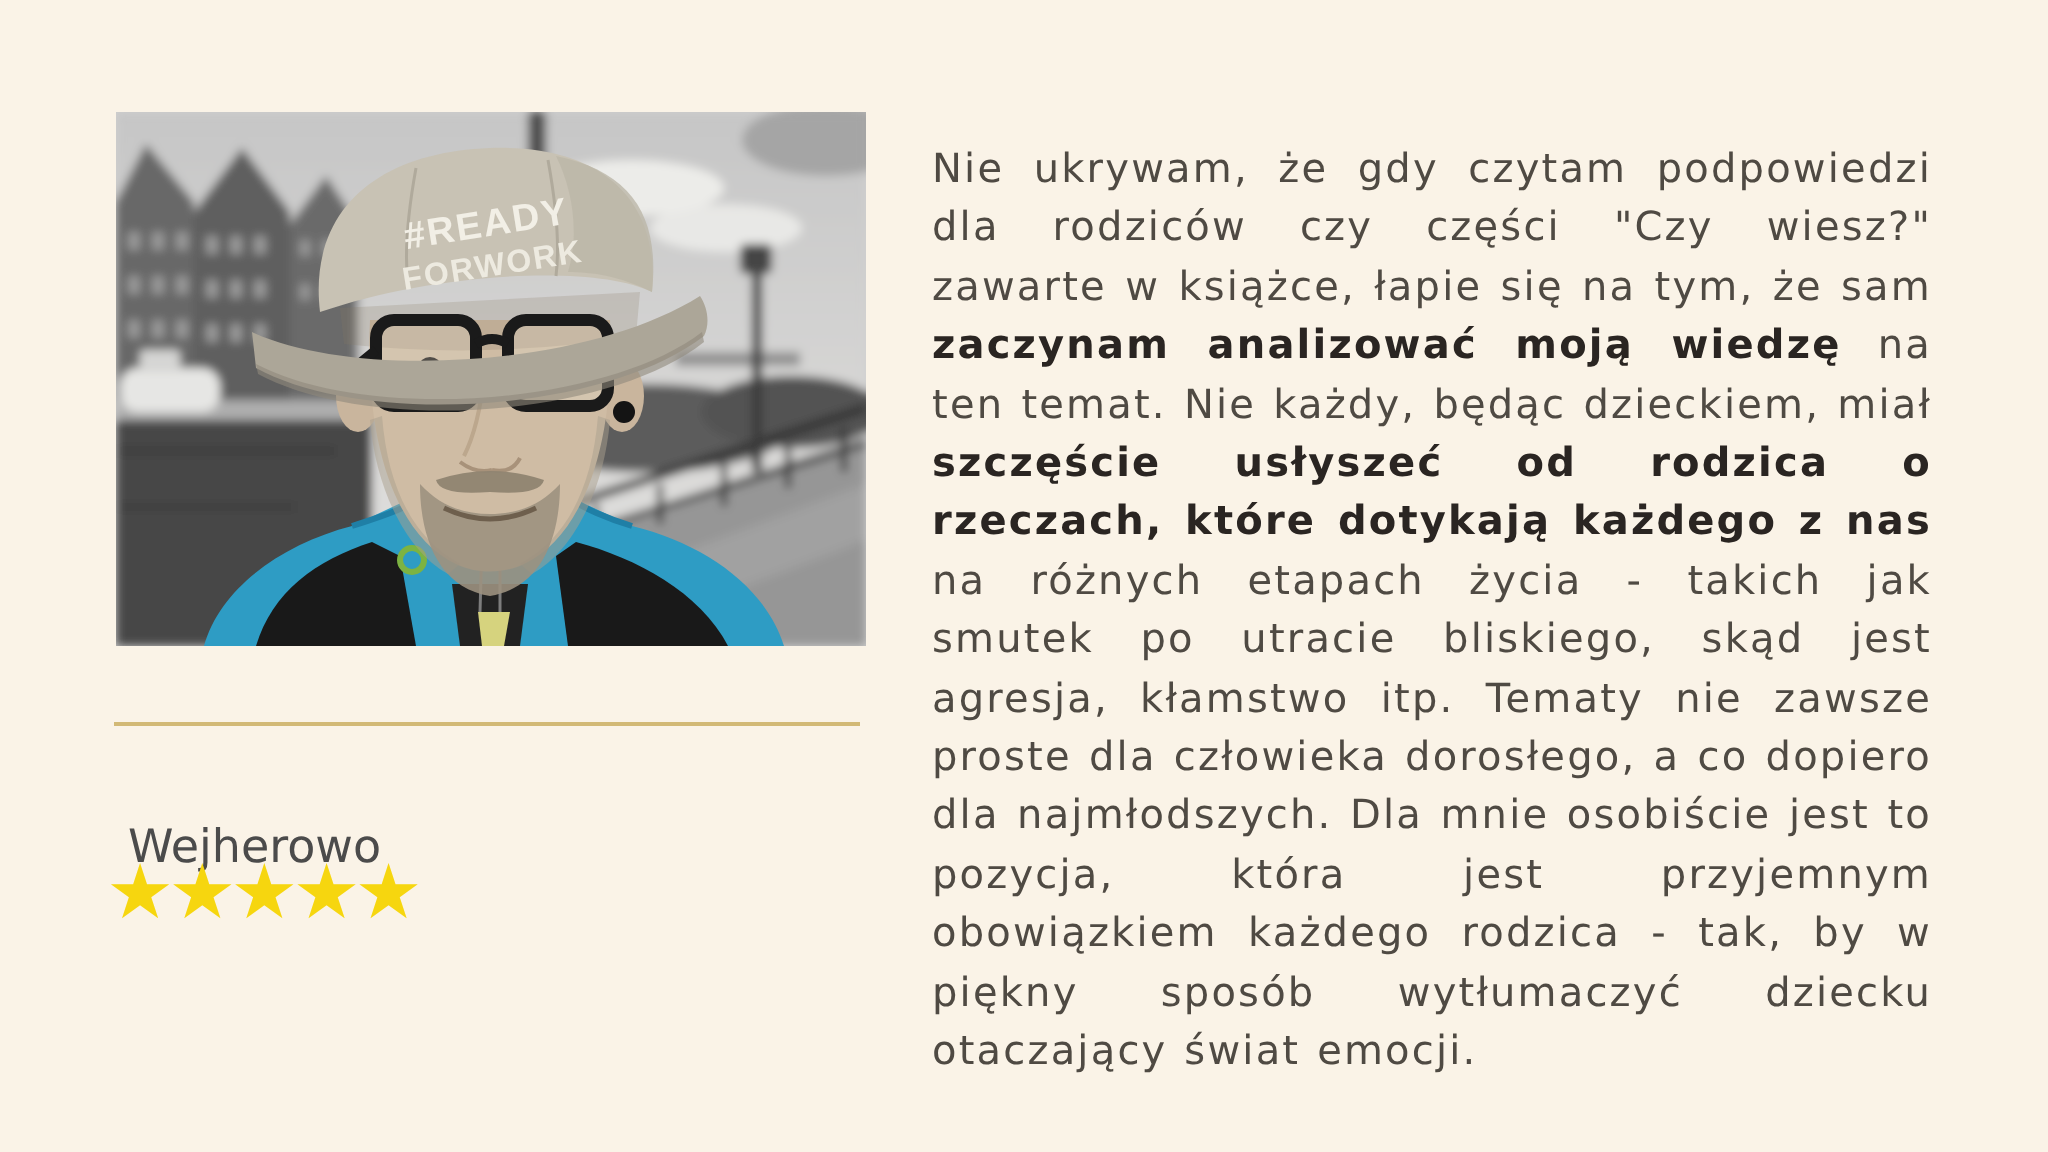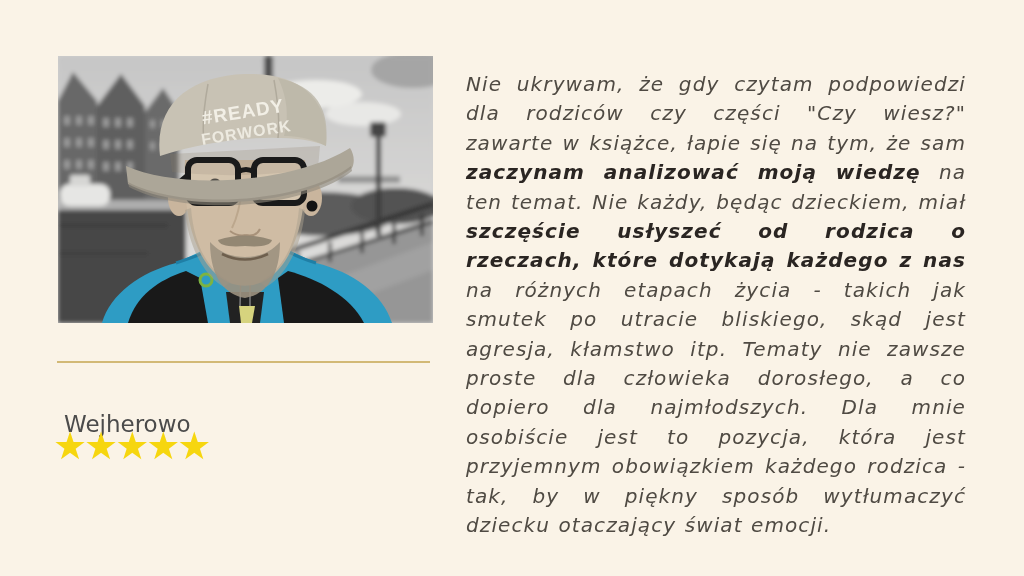--- a/index.html
+++ b/index.html
@@ -35,21 +35,21 @@
   .star-rating {
     position: absolute; left: 53px; top: 424px;
     font-size: 38px; color: #F6D60F; letter-spacing: -3px;
     line-height: 1.2;
   }
 
   .review {
     position: absolute; left: 466px; top: 50px; width: 500px;
     font-size: 20px; line-height: 29.4px;
     color: #4F4A43; text-align: justify;
-    letter-spacing: 1.1px; word-spacing: 1px; font-style: italic;
+    letter-spacing: 1.1px; word-spacing: 1px;
   }
   .review .bold { font-weight: 700; color: #2A2522; }
 </style>
 </head>
 <body>
 
 <div class="card">
 
   <div class="photo-frame">
     <svg viewBox="0 0 375 267" xmlns="http://www.w3.org/2000/svg">

